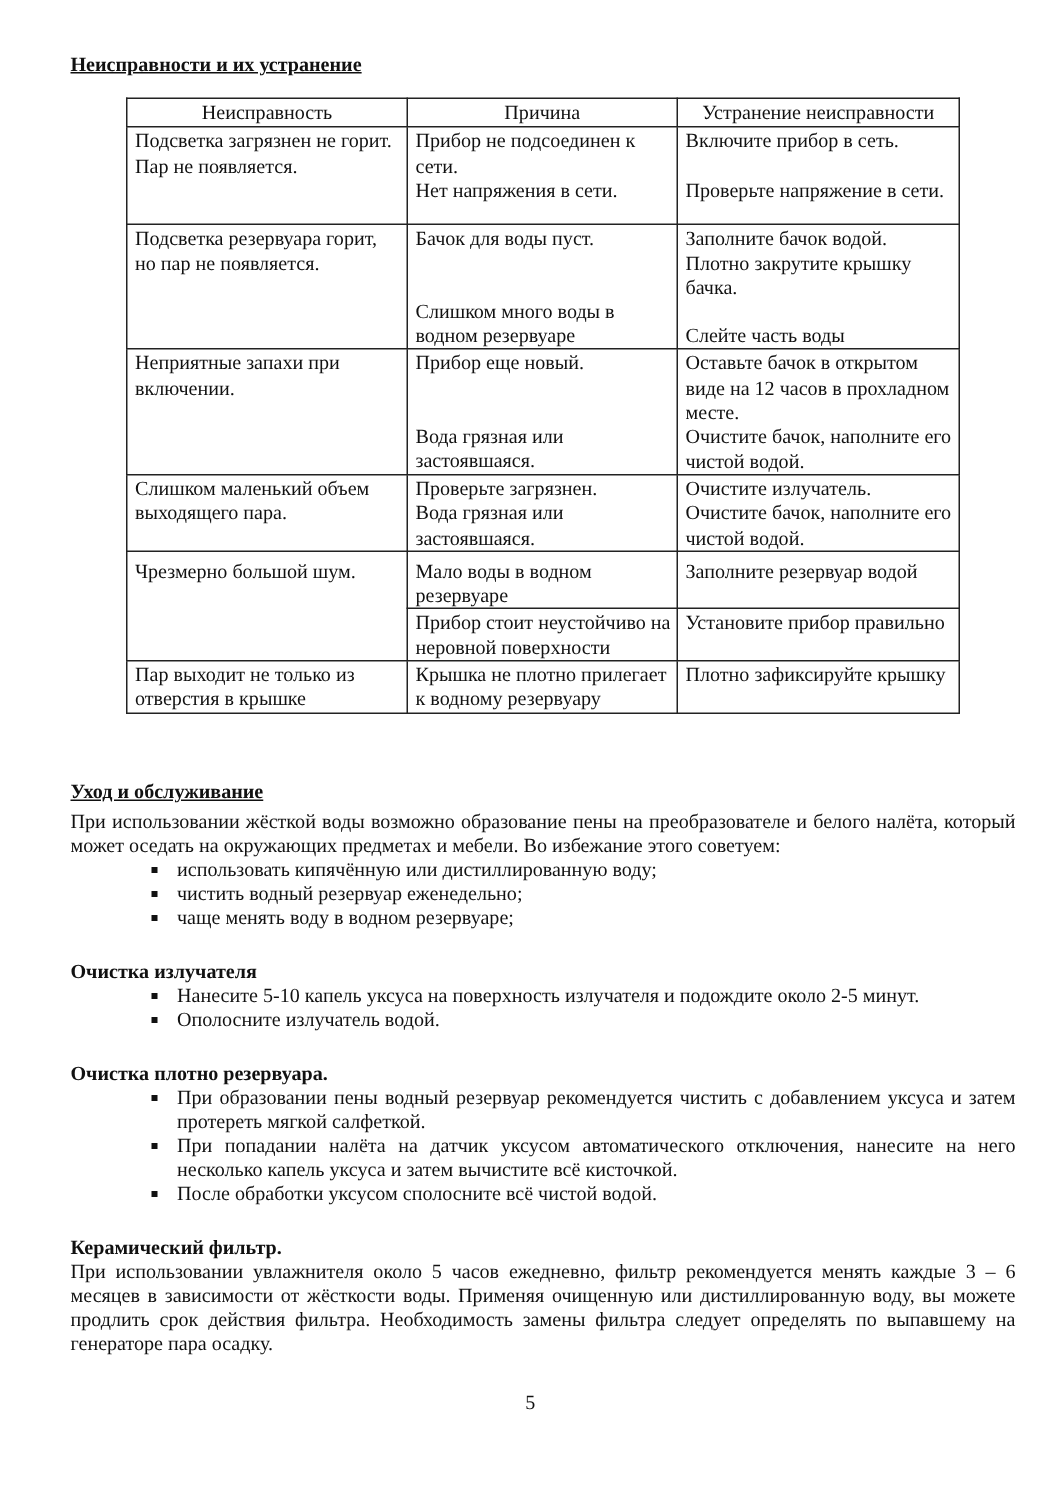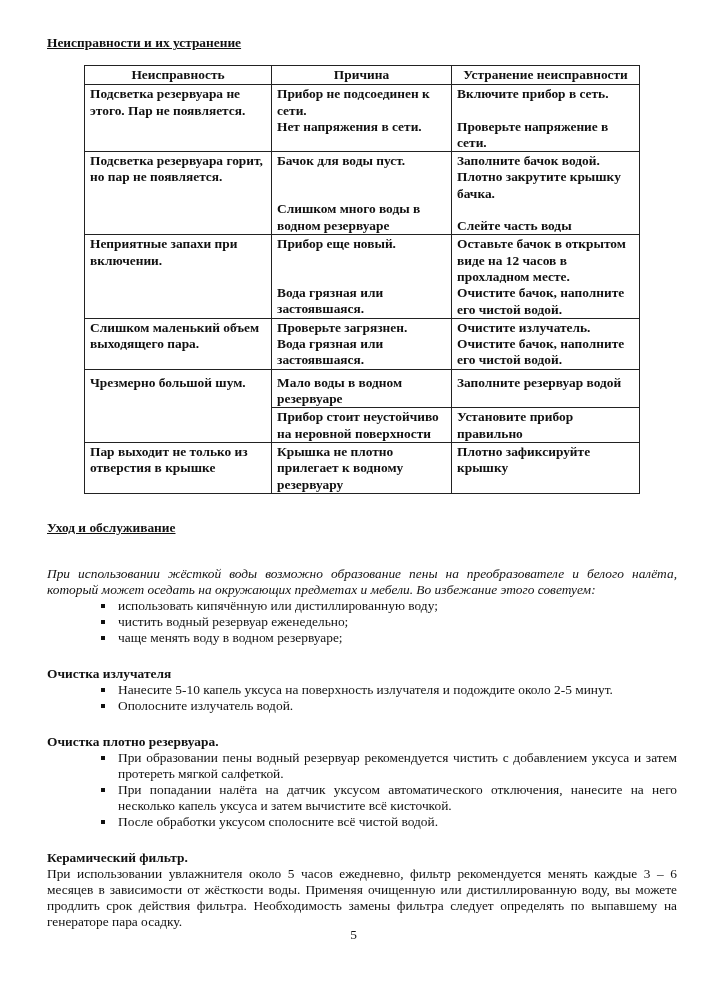--- a/index.html
+++ b/index.html
@@ -13,29 +13,29 @@
     position: absolute; left: 47px; font-weight: bold; text-decoration: underline;
     font-size: 13.4px;
   }
   #title1 { top: 35px; }
   table.faults {
     position: absolute; left: 84px; top: 65px; width: 555px;
     border-collapse: collapse; table-layout: fixed;
   }
   table.faults td, table.faults th {
     border: 1px solid #222; vertical-align: top; padding: 1px 4px 0 5px;
-    font-weight: bold; font-size: 13.4px; line-height: 16.3px;
+    font-weight: normal; font-size: 13.4px; line-height: 16.3px;
   }
   table.faults th { text-align: center; padding: 1px 2px; }
   col.c1 { width: 187px; } col.c2 { width: 180px; } col.c3 { width: 188px; }
   .gap { height: 16px; }
   .sec2 { position: absolute; left: 47px; top: 520px; width: 630px; }
   .sec2 .h-under { position: static; display: block; }
   p { margin: 0; }
-  .intro { margin-top: 30px; text-align: justify; font-style: italic; }
+  .intro { margin-top: 4px; text-align: justify; }
   ul { margin: 0; padding: 0 0 0 71px; list-style: none; }
   ul li { position: relative; }
   ul li::before {
     content: ""; position: absolute; left: -17px; top: 6px;
     width: 4px; height: 4px; background: #111;
   }
   .subhead { font-weight: bold; margin-top: 20px; }
   .just { text-align: justify; }
   .pagenum { position: absolute; left: 0; width: 707px; top: 927px; text-align: center; }
 </style>
@@ -53,21 +53,21 @@
         <col class="c3">
       </colgroup>
     <tbody>
         <tr>
       <th>Неисправность</th>
       <th>Причина</th>
       <th>Устранение неисправности</th>
     </tr>
 
     <tr style="height:65px">
-      <td>Подсветка резервуара не этого. Пар не появляется.</td>
+      <td>Подсветка загрязнен не горит. Пар не появляется.</td>
       <td>
         <div>Прибор не подсоединен к сети.</div>
         <div>Нет напряжения в сети.</div>
       </td>
       <td>
         <div>Включите прибор в сеть.</div>
         <div class="gap"></div>
         <div>Проверьте напряжение в сети.</div>
       </td>
     </tr>

